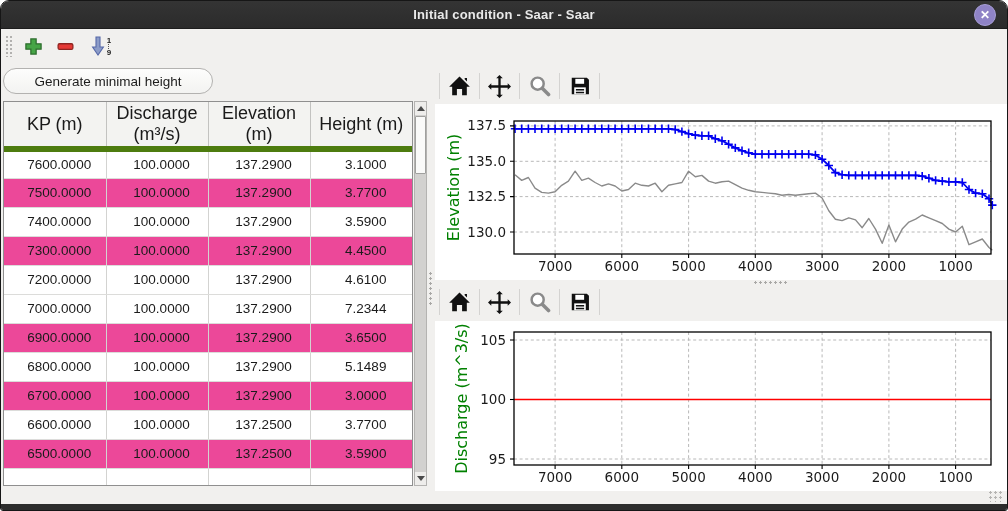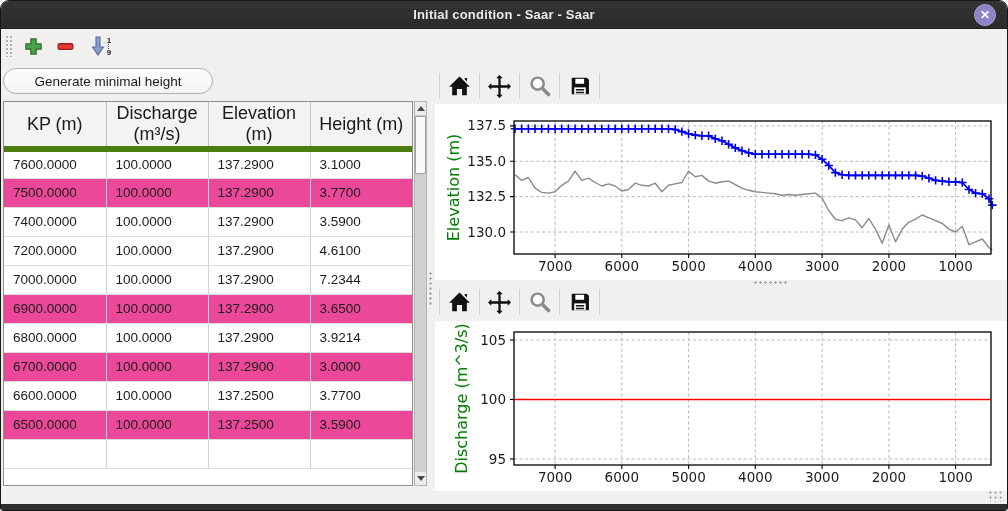--- a/index.html
+++ b/index.html
@@ -31,21 +31,21 @@
   .gen-btn{position:absolute;height:26px;background:linear-gradient(#fdfdfc,#f3f3f1);
     border:1px solid #b3b2b0;border-radius:13px;font-family:"Liberation Sans",sans-serif;
     font-size:13.5px;color:#1c1c1c;}
   
   .table-wrap{position:absolute;left:2px;top:100px;width:410px;height:385px;
     border:1px solid #8f8f8f;background:#ffffff;overflow:hidden;}
   table.grid{border-collapse:collapse;width:100%;table-layout:fixed;}
   table.grid th{height:21px;background:#f3f3f1;border-bottom:6px solid #4d7c0f;
     border-right:1px solid #c2c2c0;font-size:18px;font-weight:normal;color:#1a1a1a;text-align:center;}
   table.grid td{height:29px;border-bottom:1px solid #dcdcda;border-right:1px solid #d3d3d1;
-    font-size:13.5px;color:#1b1b1b;padding:0 0 0 9px;white-space:nowrap;overflow:hidden;}
+    font-size:13.5px;color:#1b1b1b;padding:0 0 0 9px;white-space:nowrap;overflow:hidden;text-align:center;}
   table.grid tr.alt td{background:#ec4899;}
   table.grid th:last-child,table.grid td:last-child{border-right:none;}
   
   .vscroll{position:absolute;left:413px;top:100px;width:13px;height:385px;
     background:#d2d1cf;border:1px solid #b4b3b1;}
   .sb-btn{position:absolute;left:0;width:11px;height:13px;background:#eeedeb;
     display:flex;align-items:center;justify-content:center;}
   .sb-up{top:0;}
   .sb-down{bottom:0;}
   .tri-up{width:0;height:0;border-left:4px solid transparent;border-right:4px solid transparent;
@@ -133,20 +133,26 @@
             <td>100.0000</td>
             <td>137.2900</td>
             <td>3.7700</td>
           </tr>
           <tr>
             <td>7400.0000</td>
             <td>100.0000</td>
             <td>137.2900</td>
             <td>3.5900</td>
           </tr>
+          <tr class="alt">
+            <td>7300.0000</td>
+            <td>100.0000</td>
+            <td>137.2900</td>
+            <td>4.4500</td>
+          </tr>
           <tr>
             <td>7200.0000</td>
             <td>100.0000</td>
             <td>137.2900</td>
             <td>4.6100</td>
           </tr>
           <tr>
             <td>7000.0000</td>
             <td>100.0000</td>
             <td>137.2900</td>
@@ -155,21 +161,21 @@
           <tr class="alt">
             <td>6900.0000</td>
             <td>100.0000</td>
             <td>137.2900</td>
             <td>3.6500</td>
           </tr>
           <tr>
             <td>6800.0000</td>
             <td>100.0000</td>
             <td>137.2900</td>
-            <td>3.9214</td>
+            <td>5.1489</td>
           </tr>
           <tr class="alt">
             <td>6700.0000</td>
             <td>100.0000</td>
             <td>137.2900</td>
             <td>3.0000</td>
           </tr>
           <tr>
             <td>6600.0000</td>
             <td>100.0000</td>

